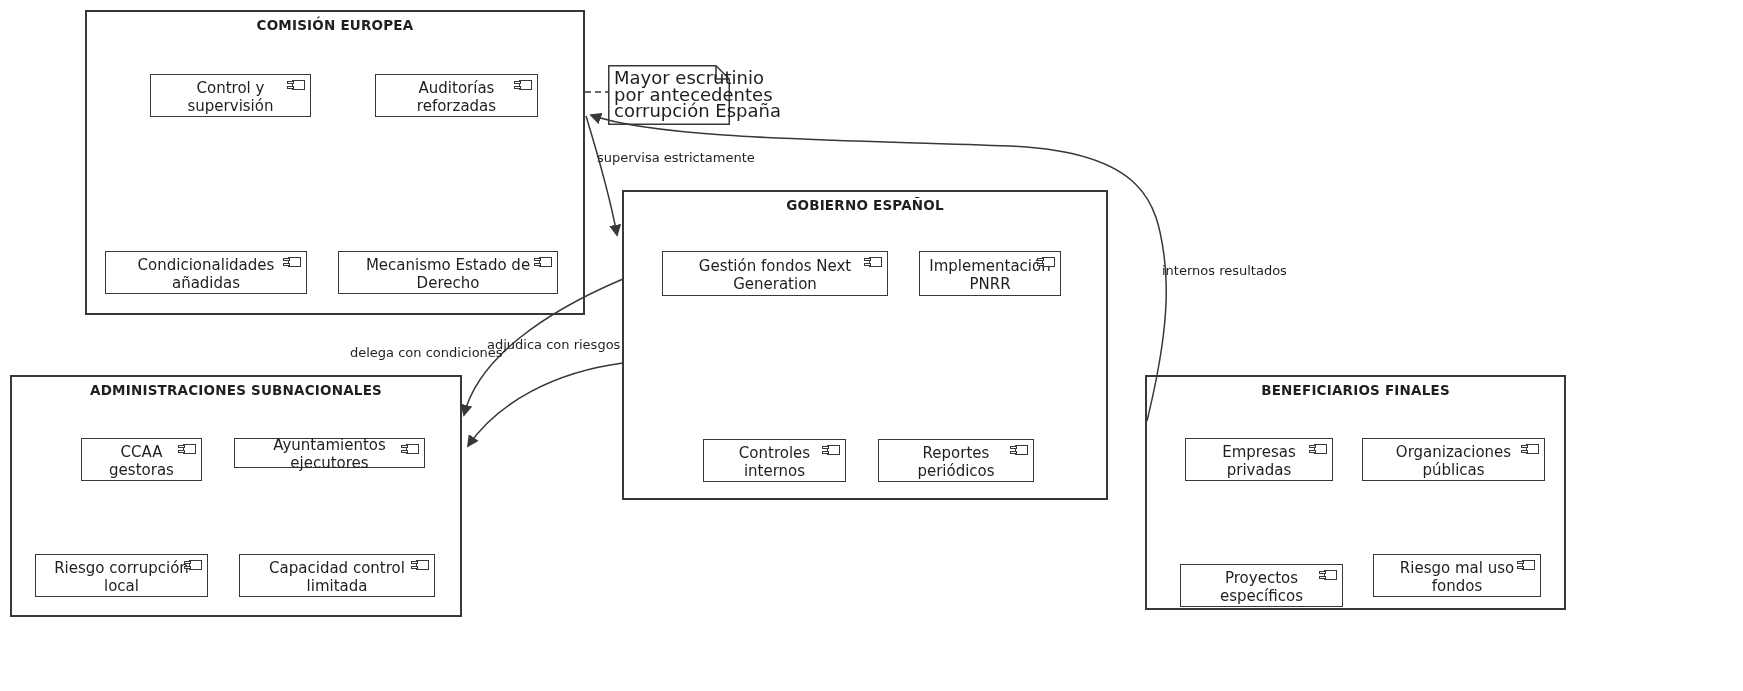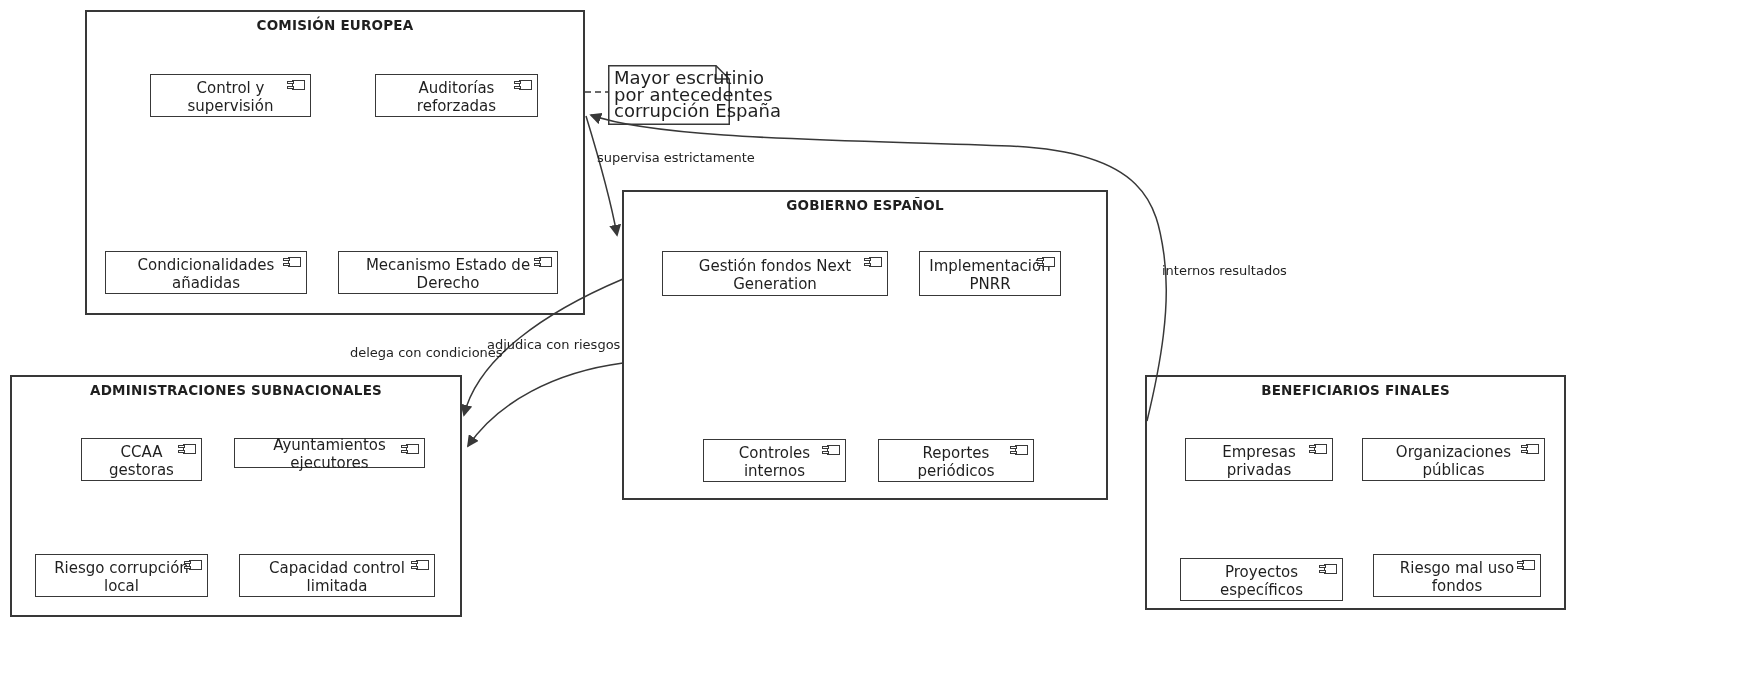--- a/index.html
+++ b/index.html
@@ -90,21 +90,21 @@
   <div class="pkg" style="left:1145px;top:375px;width:421px;height:235px;">
     <div class="pkg-title">BENEFICIARIOS FINALES</div>
     <div class="comp" style="left:38px;top:61px;width:148px;height:43px;">
       <span>Empresas privadas</span>
       <span class="cicon"></span>
     </div>
     <div class="comp" style="left:215px;top:61px;width:183px;height:43px;">
       <span>Organizaciones públicas</span>
       <span class="cicon"></span>
     </div>
-    <div class="comp" style="left:33px;top:181px;width:163px;height:43px;justify-content:center;">
+    <div class="comp" style="left:33px;top:187px;width:163px;height:43px;justify-content:center;">
       <span>Proyectos específicos</span>
       <span class="cicon"></span>
     </div>
     <div class="comp" style="left:226px;top:177px;width:168px;height:43px;">
       <span>Riesgo mal uso fondos</span>
       <span class="cicon"></span>
     </div>
   </div>
 
   <svg class="overlay" width="1743" height="691" viewBox="0 0 1743 691">

